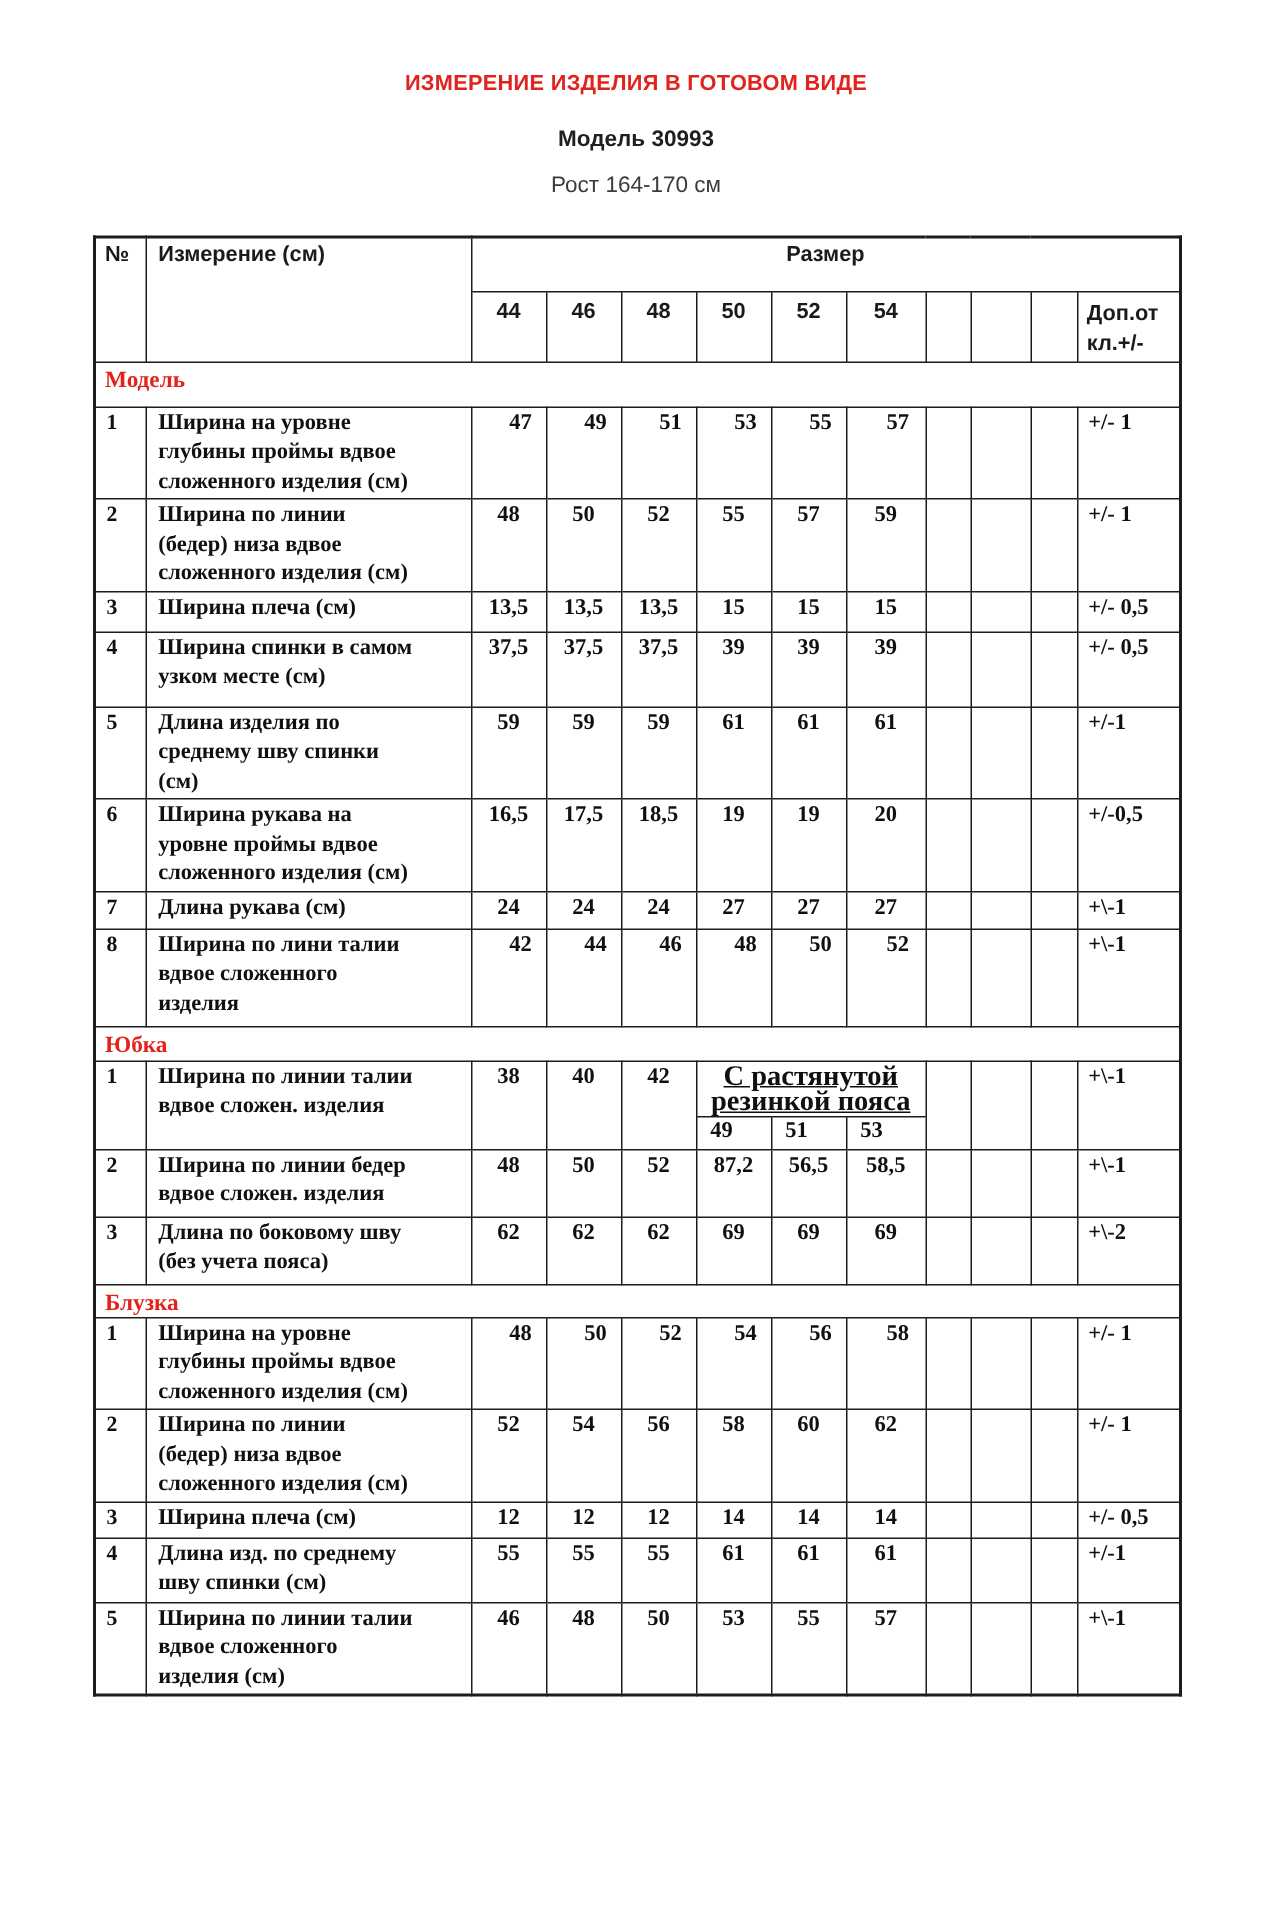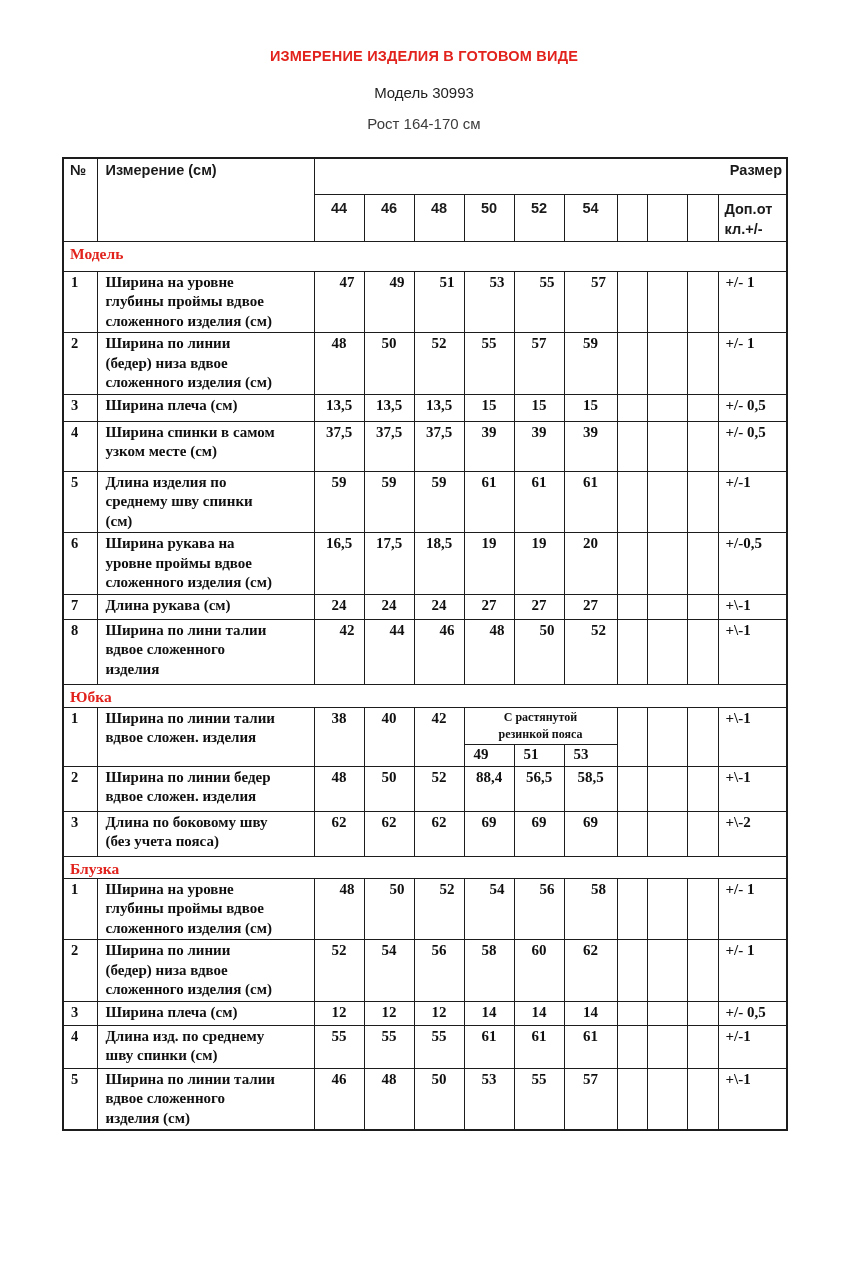--- a/index.html
+++ b/index.html
@@ -1,35 +1,35 @@
 <!DOCTYPE html>
 <html><head>
 <meta charset="utf-8">
 <style>
   html,body{margin:0;padding:0;}
   body{width:848px;height:1272px;background:#ffffff;font-family:"Liberation Sans",sans-serif;}
   .doc{padding-top:48px;}
   .title{text-align:center;font-weight:bold;font-size:14.5px;color:#e2231d;letter-spacing:.2px;}
-  .model{text-align:center;font-weight:normal;font-size:15px;color:#1f1f1f;margin-top:20px;}
+  .model{text-align:center;font-weight:bold;font-size:15px;color:#1f1f1f;margin-top:20px;}
   .rost{text-align:center;font-size:15px;color:#3b3b3b;margin-top:14px;}
   table{margin:25px 0 0 62px;border-collapse:collapse;table-layout:fixed;width:724px;border:2.5px solid #1d1d1d;}
   td{border:1.5px solid #1d1d1d;vertical-align:top;overflow:hidden;}
   thead td{font-weight:bold;font-size:14.5px;color:#1a1a1a;padding:3px 4px;}
   .num-h{padding-left:6px;}
   .measure-h{padding-left:8px;}
-  .group-h{text-align:right;}
+  .group-h{text-align:center;}
   .size-h{text-align:center;padding-top:5px;}
   .tol-h{white-space:pre-line;line-height:20px;padding:4px 2px 2px 6px;}
   tbody{font-family:"Liberation Serif",serif;font-weight:bold;font-size:15px;color:#101010;}
   .section-cell{color:#e2231d;font-size:15.5px;padding:3px 0 0 6px;}
   .num-cell{padding:2px 0 0 7px;font-size:14.5px;}
   .label-cell{padding:1px 4px 1px 8px;white-space:pre-line;line-height:19.5px;}
   .val-cell{text-align:center;padding-top:2px;}
   .val-shift{padding-left:17px;}
-  .note-cell{text-align:center;white-space:pre-line;line-height:17px;padding-top:1px;font-size:12px;}
+  .note-cell{text-align:center;white-space:pre-line;line-height:17px;padding-top:1px;font-size:19px;text-decoration:underline;}
   .sub-cell{text-align:left;padding:1px 0 0 9px;}
   .tol-cell{padding:2px 0 0 7px;}
   .empty-cell{}
 </style>
 </head>
 <body>
 
 <div class="doc">
   <div class="title">ИЗМЕРЕНИЕ ИЗДЕЛИЯ В ГОТОВОМ ВИДЕ</div>
   <div class="model">Модель 30993</div>
@@ -219,21 +219,21 @@
           <td class="sub-cell">51</td>
           <td class="sub-cell">53</td>
         </tr>
         <tr style="height: 45px;">
           <td class="num-cell">2</td>
           <td class="label-cell">Ширина по линии бедер
 вдвое сложен. изделия</td>
           <td class="val-cell">48</td>
           <td class="val-cell">50</td>
           <td class="val-cell">52</td>
-          <td class="val-cell">88,4</td>
+          <td class="val-cell">87,2</td>
           <td class="val-cell">56,5</td>
           <td class="val-cell">58,5</td>
           <td class="empty-cell"></td>
           <td class="empty-cell"></td>
           <td class="empty-cell"></td>
           <td class="tol-cell">+\-1</td>
         </tr>
         <tr style="height: 45px;">
           <td class="num-cell">3</td>
           <td class="label-cell">Длина по боковому шву

